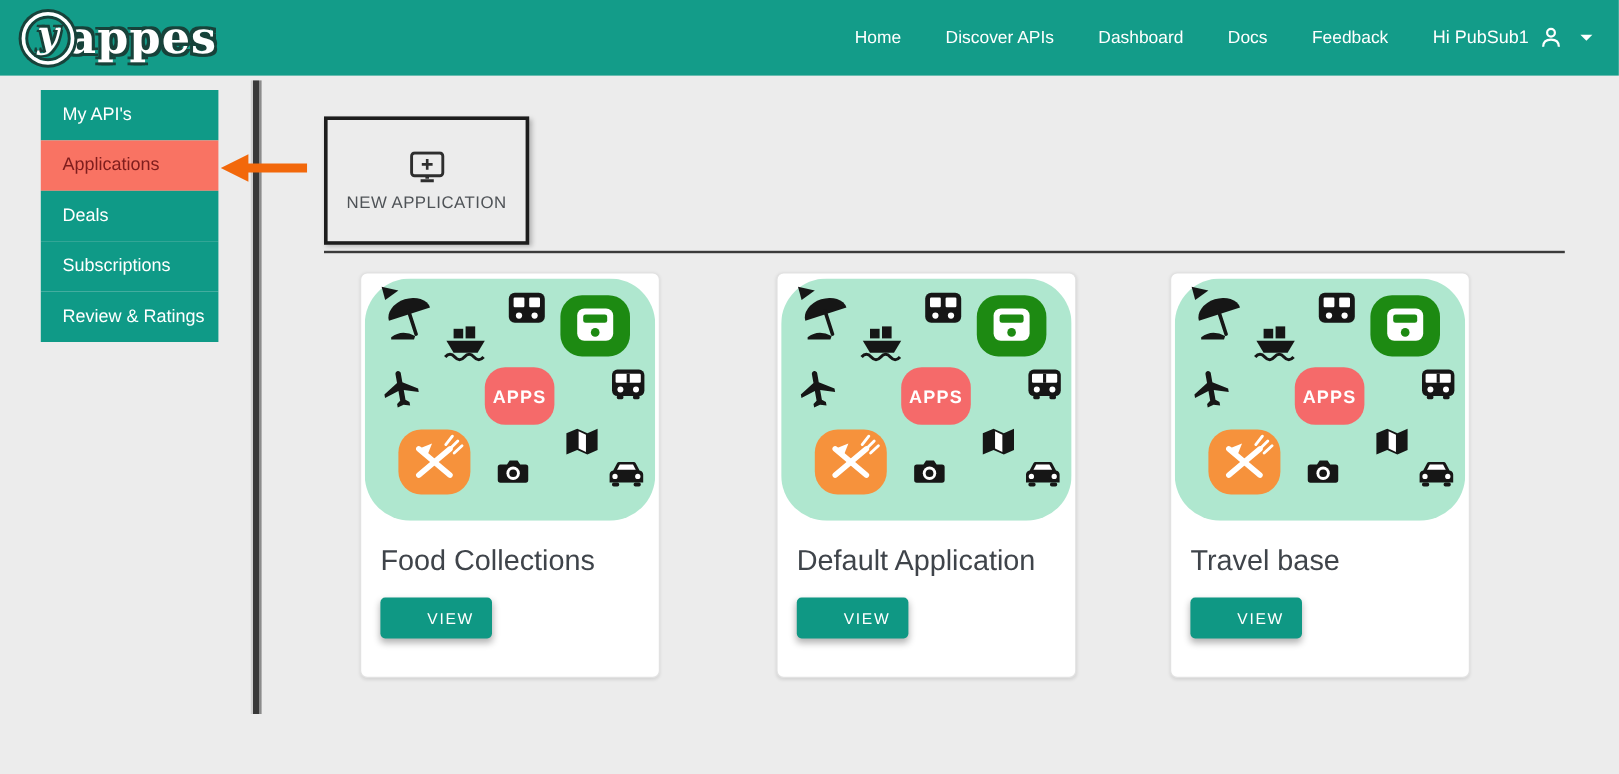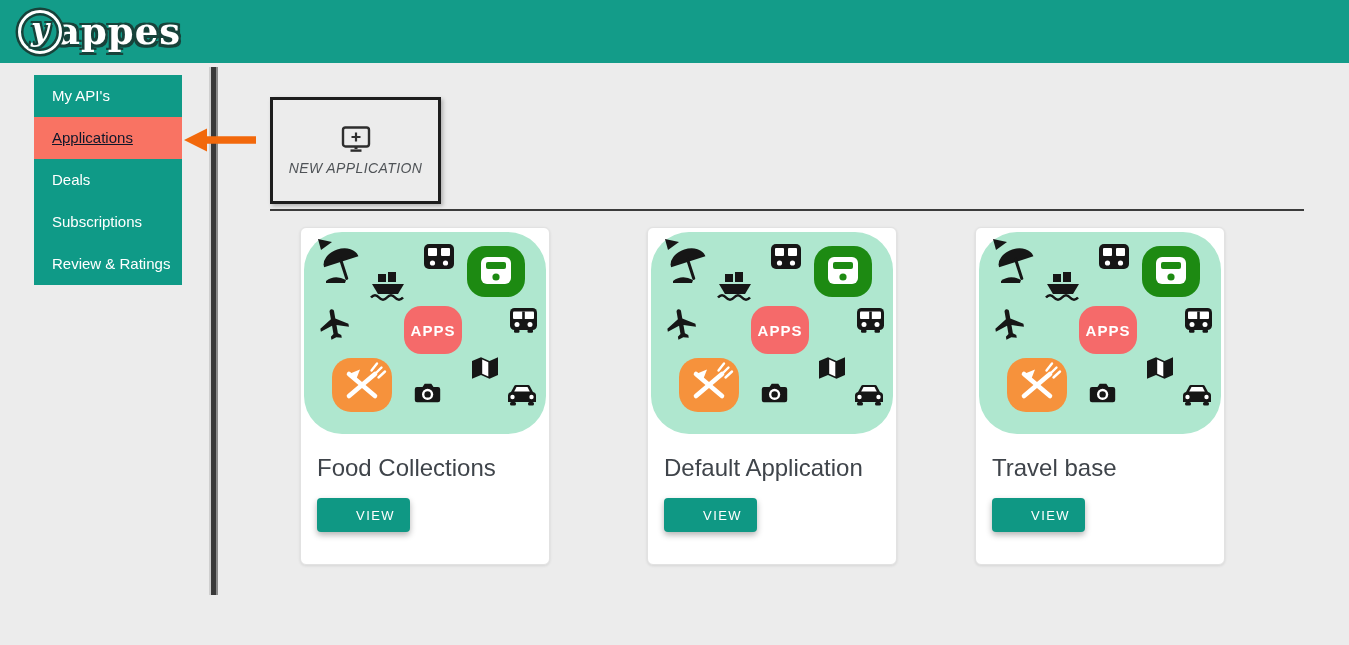--- a/index.html
+++ b/index.html
@@ -41,36 +41,36 @@
     width:0; height:0; border-left:5px solid transparent;
     border-right:5px solid transparent; border-top:5px solid #fff; margin-left:6px;
   }
 
   
   .sidebar { position:absolute; left:14px; top:75px; width:168px;padding-left:20px; }
   .side-item {
     height:42px; line-height:42px; padding-left:18px;
     background:#0f9a87; color:#fff; font-size:15px; cursor:pointer;
   }
-  .side-item.active { background:#f97363; color:#0f172a;text-decoration:underline; }
+  .side-item.active { background:#f97363; color:#7f1d1d; }
 
   
   .vline {
     position:absolute; left:209px; top:67px; width:9px; height:528px;
     background:linear-gradient(90deg,#cfcfcf 0 2px,#383838 2px 6.5px,#8b8b8b 6.5px 9px);
   }
   .arrow { position:absolute; left:184px; top:127px; z-index:5; }
 
   
   .new-app {
     position:absolute; left:270px; top:97px; width:171px; height:107px;
     border:3px solid #1d1d1d; background:transparent; cursor:pointer;
     display:flex; flex-direction:column; align-items:center; justify-content:center;
     gap:7px; color:#4f5357; font-size:14px; letter-spacing:0.4px;
-    font-family:inherit; box-shadow:2px 2px 4px rgba(0,0,0,0.25);font-style:italic;
+    font-family:inherit; box-shadow:2px 2px 4px rgba(0,0,0,0.25);
   }
   .rule { position:absolute; left:270px; top:209px; width:1034px; height:2px; background:#3b3b3b; border:none; margin:0; }
 
   .card {
     position:absolute; top:227px; width:250px; height:338px;
     background:#fff; border:1px solid #e2e2e2; border-radius:6px;
     box-shadow:0 1px 3px rgba(0,0,0,0.10);
   }
   .card.c1 { left:300px; } .card.c2 { left:647px; } .card.c3 { left:975px; }
   .collage { display:block; margin:4px auto 0 auto; }
@@ -168,20 +168,35 @@
   </defs>
 </svg>
 
 <div class="header">
   <div class="logo">
     <div class="logo-circle">
       <span>y</span>
     </div>
     <span class="logo-text">appes</span>
   </div>
+  <div class="nav">
+    <span class="nav-link">Home</span>
+    <span class="nav-link">Discover APIs</span>
+    <span class="nav-link">Dashboard</span>
+    <span class="nav-link">Docs</span>
+    <span class="nav-link">Feedback</span>
+    <div class="user-menu">
+      <span>Hi PubSub1</span>
+      <svg width="21" height="21" viewBox="0 0 24 24" fill="none" stroke="#fff" stroke-width="2.1">
+        <circle cx="12" cy="7.2" r="3.7"></circle>
+        <path d="M4.5,20.5 q0,-6.8 7.5,-6.8 q7.5,0 7.5,6.8"></path>
+      </svg>
+      <span class="caret"></span>
+    </div>
+  </div>
 </div>
 
 <div class="sidebar">
   <div class="side-item">
     <span>My API's</span>
   </div>
   <div class="side-item active">
     <span>Applications</span>
   </div>
   <div class="side-item">

